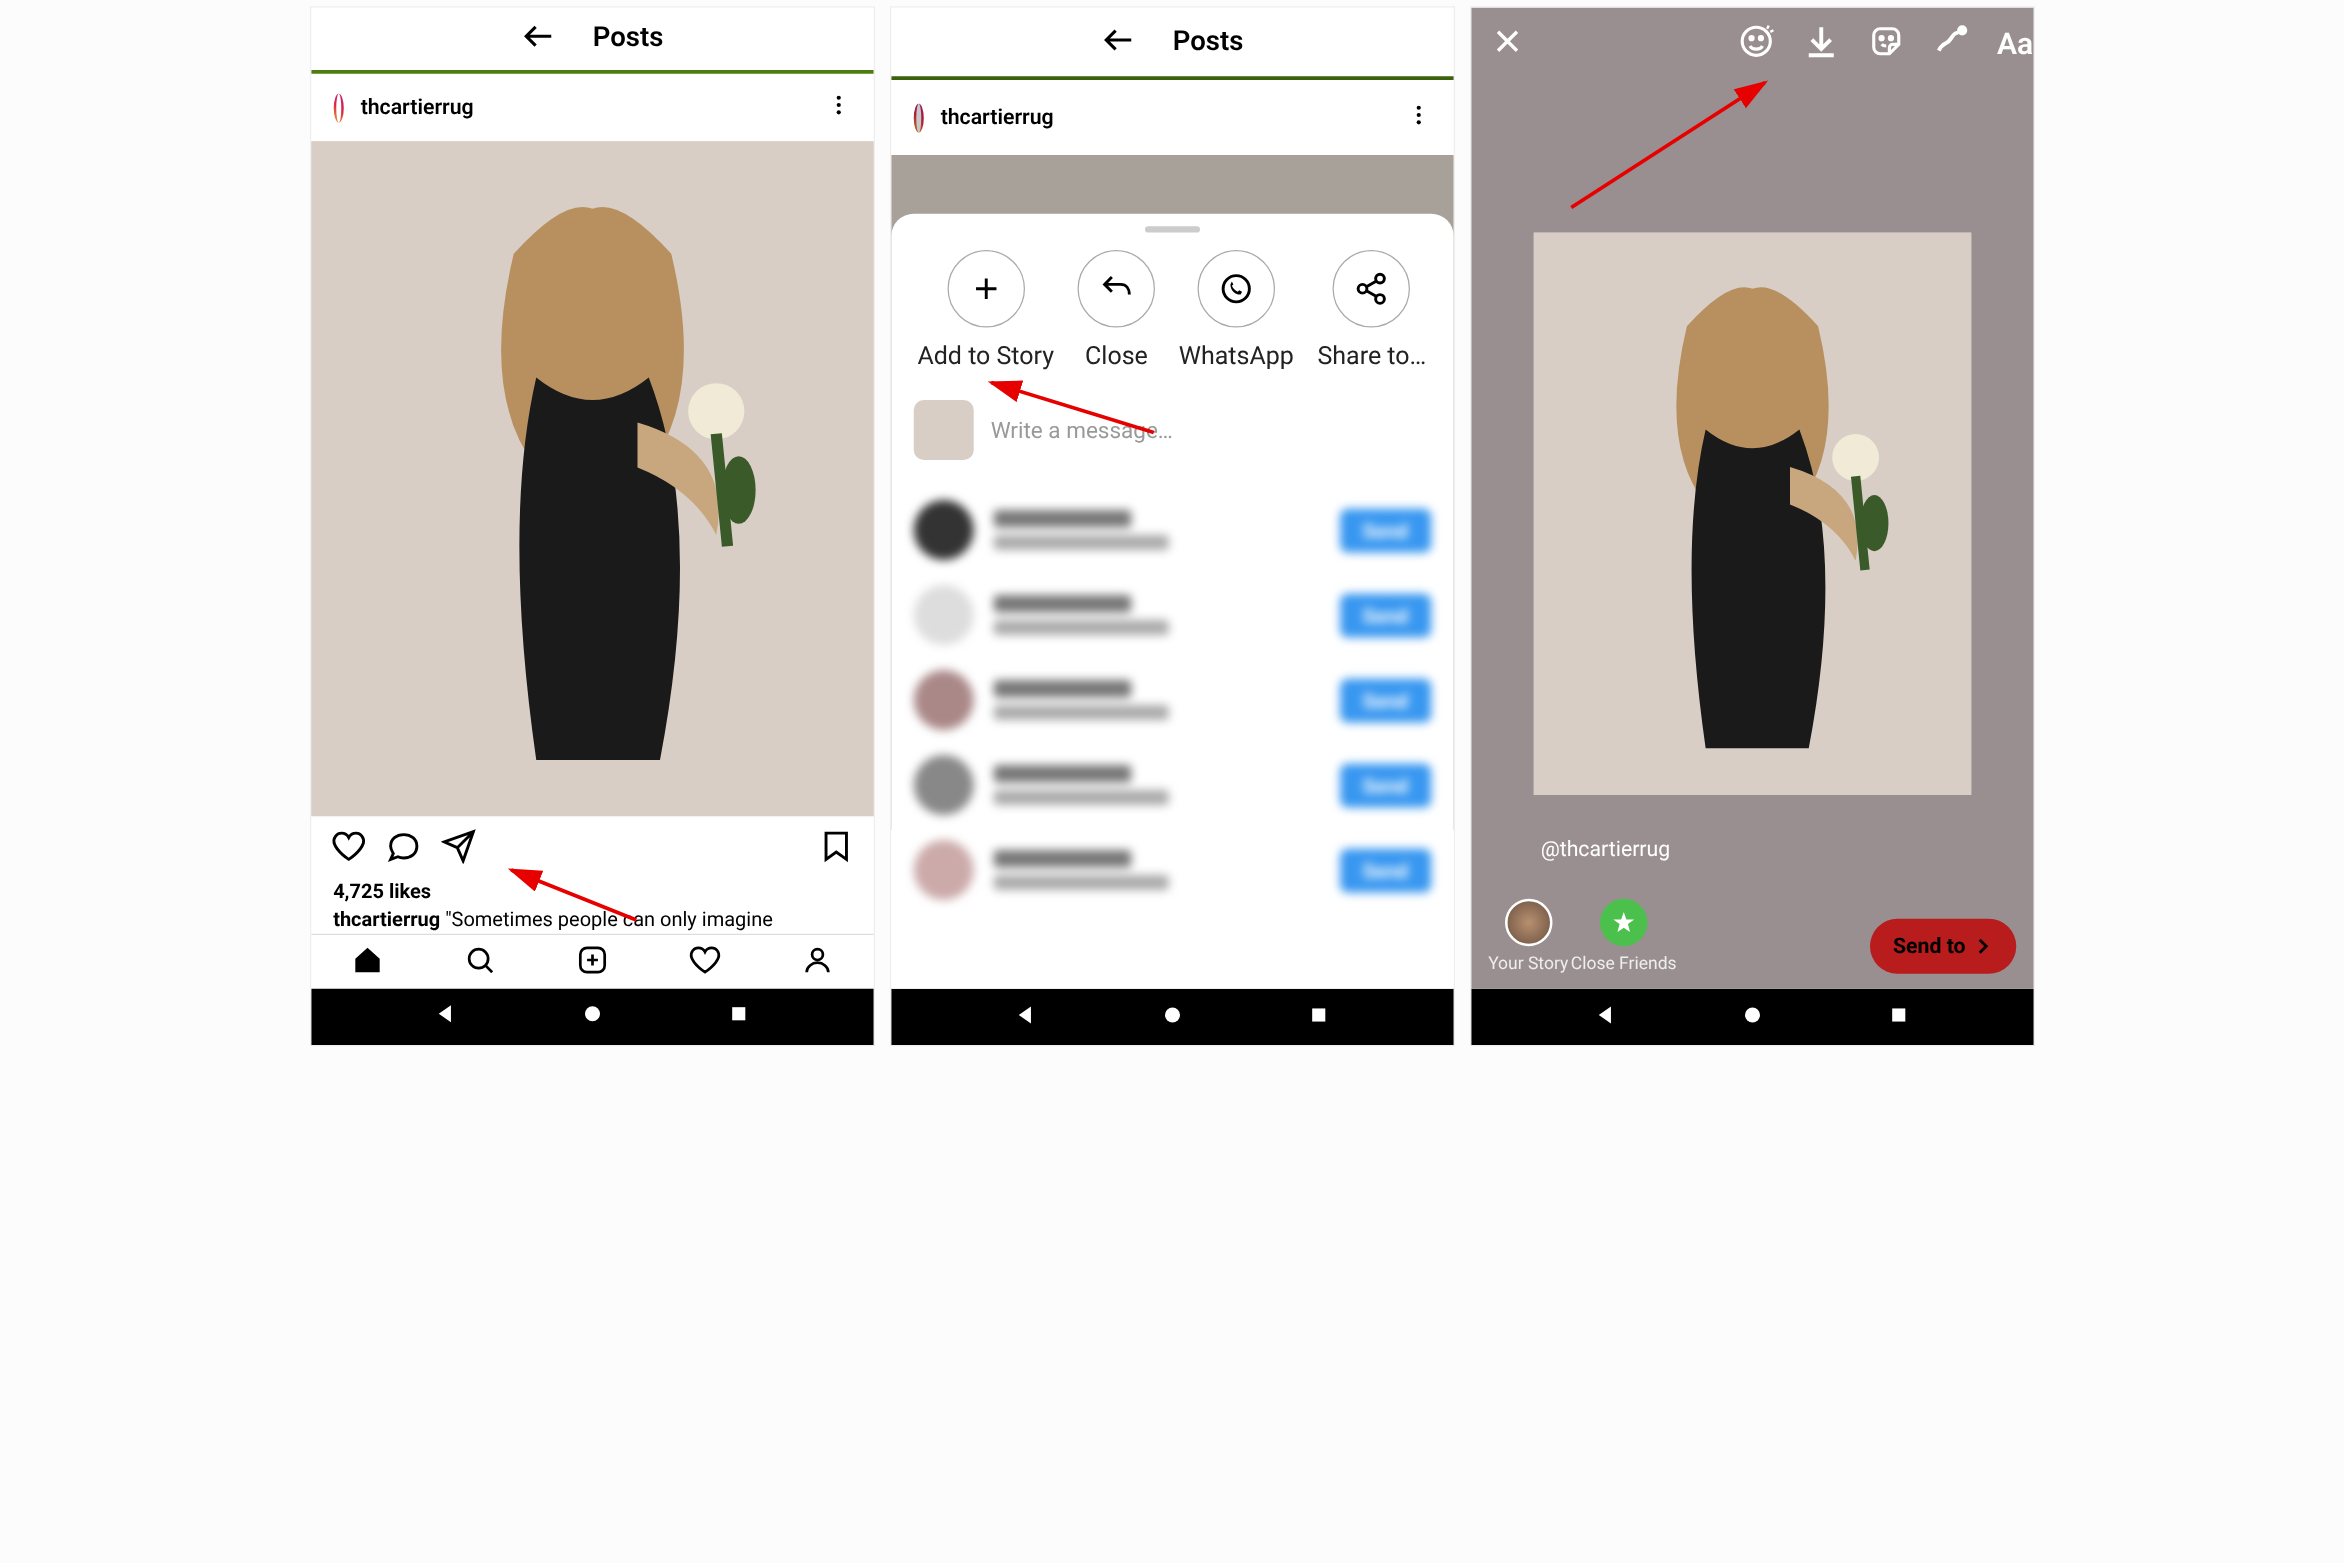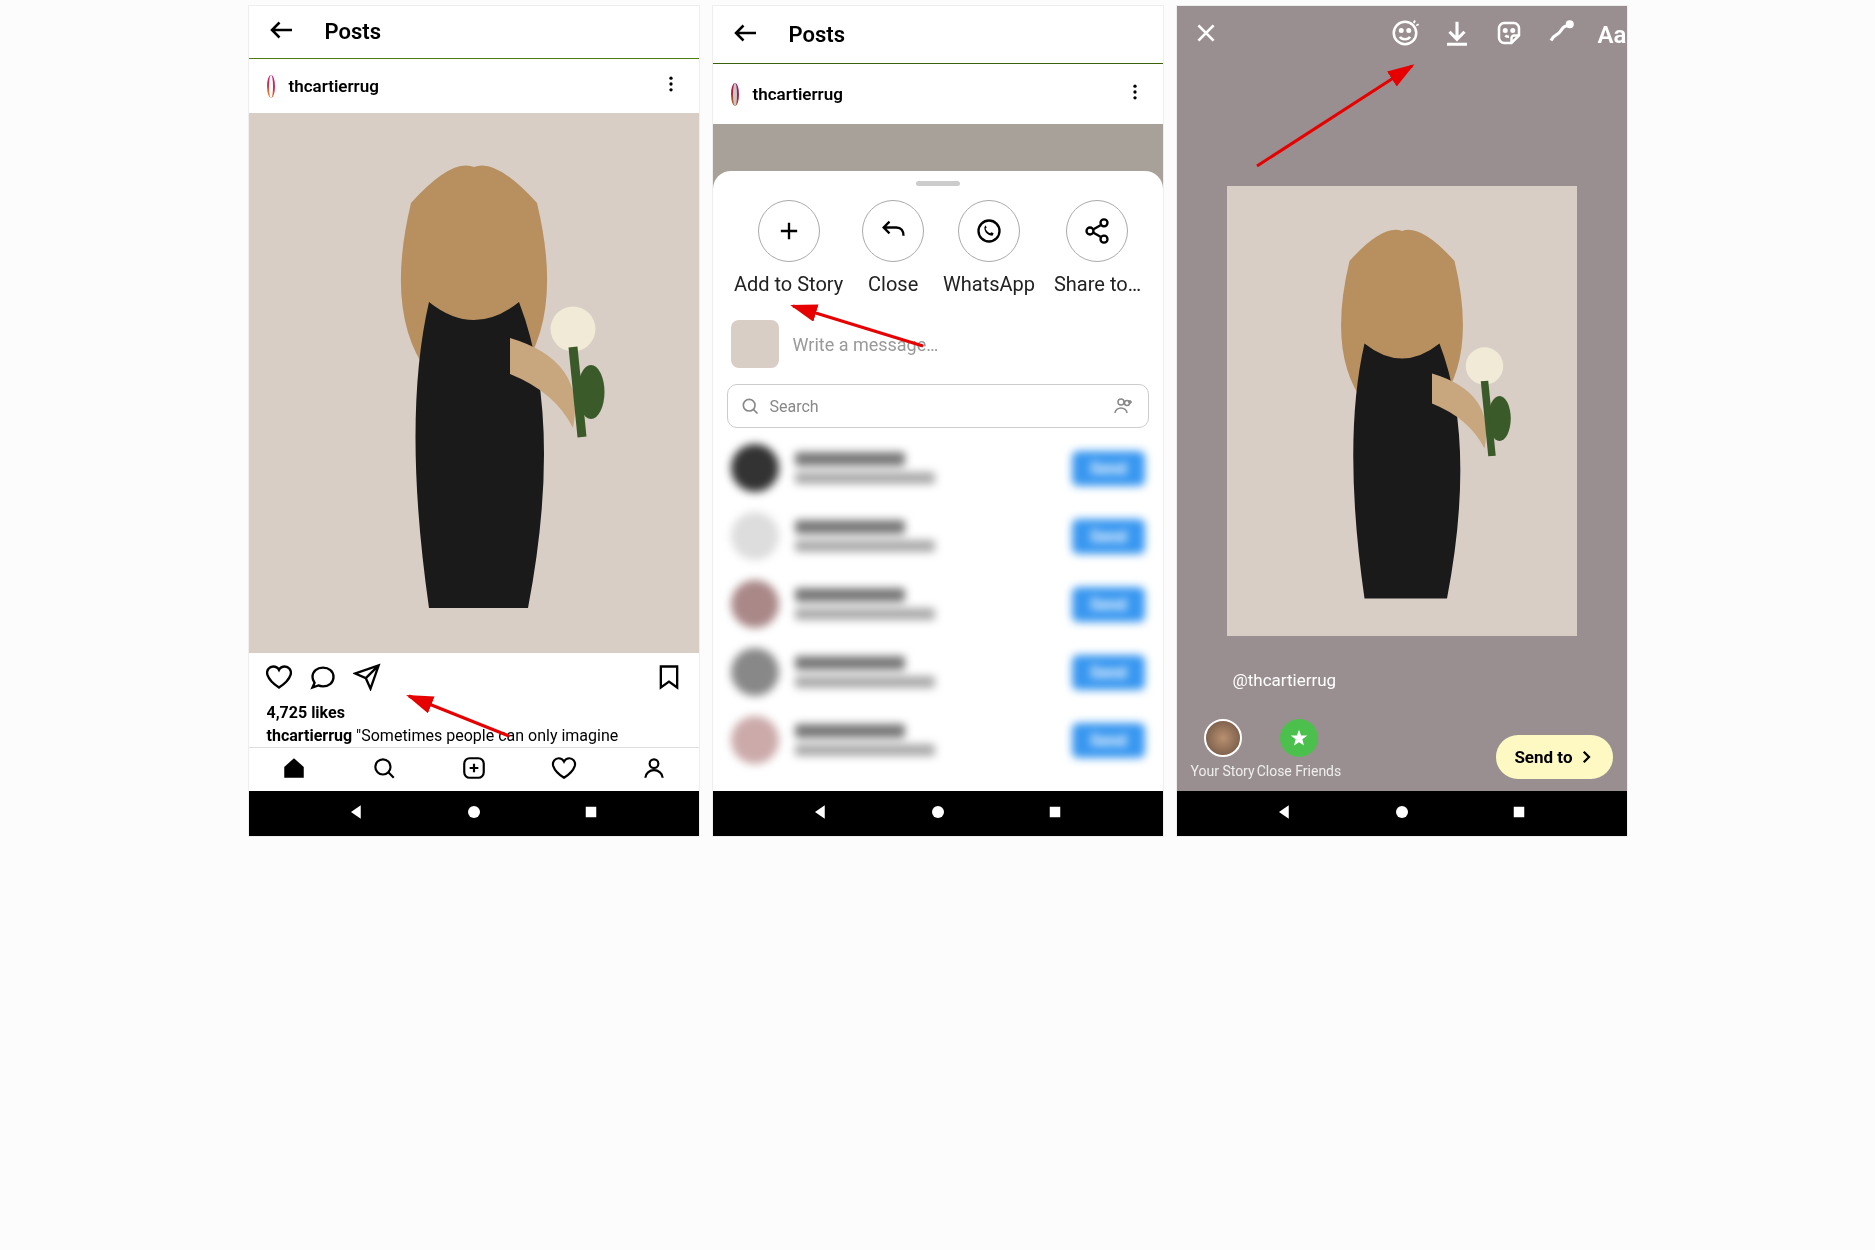--- a/index.html
+++ b/index.html
@@ -1,20 +1,20 @@
 <!DOCTYPE html>
 <html><head>
 <meta charset="utf-8">
 <style>
   * { box-sizing: border-box; margin: 0; padding: 0; font-family: -apple-system, Roboto, Arial, sans-serif; }
   body { background: #fcfcfc; display: flex; justify-content: center; gap: 14px; padding: 6px; }
   .phone { width: 450px; height: 830px; background: #fff; position: relative; overflow: hidden; display: flex; flex-direction: column; box-shadow: 0 0 0 1px #eee; }
   .navbar { height: 45px; background: #000; display: flex; justify-content: space-evenly; align-items: center; flex: 0 0 auto; }
   .navbar svg { fill: #fff; }
-  .header { display: flex; align-items: center; height: 58px; padding: 0 18px; border-bottom: 1px solid #4d7c0f; gap: 28px; }
+  .header { display: flex; align-items: center; height: 58px; padding: 0 18px; border-bottom: 3px solid #4d7c0f; gap: 28px; justify-content: center; }
   .header-title { font-size: 22px; font-weight: 600; }
   .post-header { display: flex; align-items: center; height: 60px; padding: 0 18px; gap: 14px; }
   .avatar { width: 38px; height: 38px; border-radius: 50%; background: radial-gradient(circle at center, #8c6b56 0%, #5a4638 100%); position: relative; }
   .avatar-ring { padding: 2px; background: linear-gradient(45deg, #f09433, #e6683c, #dc2743, #cc2366, #bc1888); border-radius: 50%; }
   .avatar-ring .avatar { border: 2px solid #fff; }
   .username { font-size: 17px; font-weight: 600; flex: 1; }
   .post-image { width: 100%; height: 540px; background: #d8cec6; position: relative; }
   .actions { display: flex; align-items: center; padding: 10px 16px 6px; gap: 16px; }
   .actions .sp { flex: 1; }
   .likes { padding: 2px 18px; font-weight: 700; font-size: 16px; }
@@ -44,21 +44,21 @@
   .contact .sendbtn { filter: none; }
   
   .story { flex: 1; background: #9a8f90; position: relative; }
   .story-top { position: absolute; top: 12px; left: 16px; right: 0; display: flex; align-items: center; gap: 22px; }
   .story-top .sp { flex: 1; }
   .story-img { position: absolute; left: 50px; right: 50px; top: 180px; height: 450px; background: #d8cec6; }
   .story-tag { position: absolute; left: 56px; top: 640px; color: #fff; font-size: 17px; margin-top: 24px; }
   .story-bottom { position: absolute; bottom: 12px; left: 0; right: 0; display: flex; align-items: flex-end; padding: 0 14px; gap: 2px; }
   .story-dest { display: flex; flex-direction: column; align-items: center; gap: 6px; color: #eee; font-size: 14px; }
   .story-dest .ico { width: 38px; height: 38px; border-radius: 50%; }
-  .sendto { background: #fef9c3; border-radius: 24px; padding: 12px 18px; font-weight: 700; font-size: 17px; display: flex; align-items: center; gap: 4px; margin-left: auto; }
+  .sendto { background: #b91c1c; border-radius: 24px; padding: 12px 18px; font-weight: 700; font-size: 17px; display: flex; align-items: center; gap: 4px; margin-left: auto; }
   .person-svg { width:100%; height:100%; }
 </style>
 </head>
 <body>
 
 <div class="phone">
   <div class="header">
     <span>
       <svg width="30" height="30" viewBox="0 0 24 24" fill="none" stroke="#000" stroke-width="2">
           <path d="M20 12H4M10 6l-6 6 6 6"></path>
@@ -206,32 +206,20 @@
               <path d="M9 10.5l6-3.5M9 13.5l6 3.5"></path>
             </svg>
           </div>
         <span>Share to…</span>
       </div>
     </div>
     <div class="msg-row">
       <div class="msg-thumb"></div>
       <div class="msg-input">Write a message…</div>
     </div>
-    <div class="search-box">
-      <svg width="20" height="20" viewBox="0 0 24 24" fill="none" stroke="#888" stroke-width="2">
-          <circle cx="11" cy="11" r="7"></circle>
-          <path d="M21 21l-5-5"></path>
-        </svg>
-      <span class="sp">Search</span>
-      <svg width="24" height="24" viewBox="0 0 24 24" fill="none" stroke="#888" stroke-width="1.5">
-          <circle cx="9" cy="8" r="3"></circle>
-          <circle cx="15" cy="9" r="2.5"></circle>
-          <path d="M3 19c0-3 3-5 6-5s6 2 6 5M18 6v4M16 8h4"></path>
-        </svg>
-    </div>
     <div class="contacts">
       <div class="contact">
           <div class="av" style="background:#333"></div>
           <div class="nm">
             <div class="nm1"></div>
             <div class="nm2"></div>
           </div>
           <div class="sendbtn">Send</div>
         </div>
       <div class="contact">

